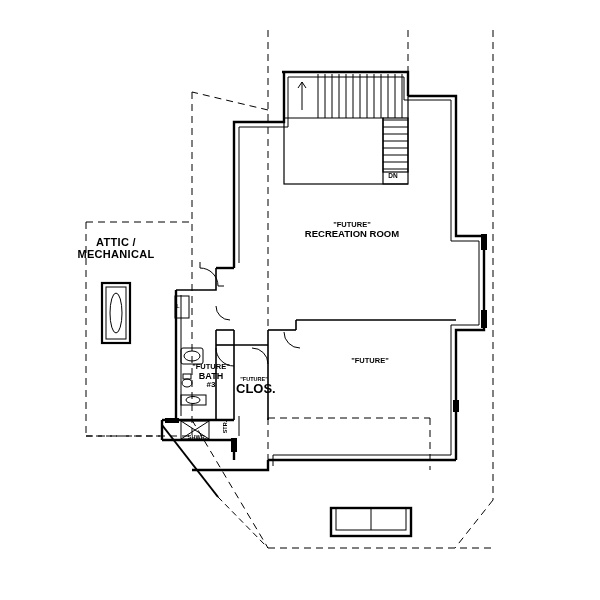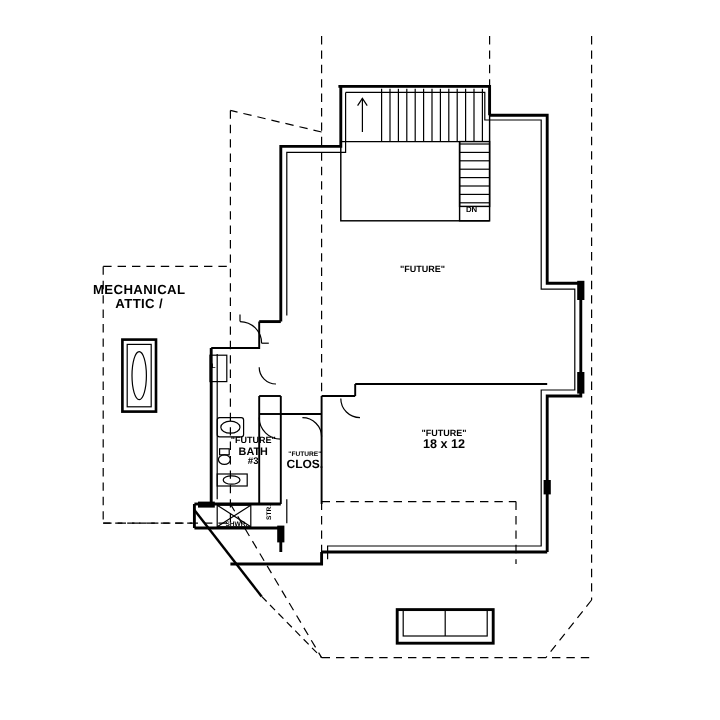--- a/index.html
+++ b/index.html
@@ -226,42 +226,42 @@
       <line x1="162" y1="425" x2="218" y2="497"></line>
     </g>
 
     <g stroke="#000000" fill="none" stroke-width="1" stroke-dasharray="6,4">
       <line x1="86" y1="436" x2="160" y2="436"></line>
       <line x1="218" y1="497" x2="268" y2="548"></line>
     </g>
   </svg>
 
   <div class="lbl lbl-attic" style="left:48px; top:236px; width:136px;">
+    <div>ATTIC /</div>
     <div>MECHANICAL</div>
-    <div>ATTIC /</div>
   </div>
 
   <div class="lbl" style="left:282px; top:221px; width:140px;">
     <div class="lbl-quote">"FUTURE"</div>
+    <div class="lbl-room-name">RECREATION ROOM</div>
   </div>
 
   <div class="lbl" style="left:300px; top:357px; width:140px;">
     <div class="lbl-quote">"FUTURE"</div>
-    <div class="lbl-room-dim">18 x 12</div>
   </div>
 
   <div class="lbl" style="left:183px; top:363px; width:56px;">
     <div class="lbl-quote">"FUTURE"</div>
     <div class="lbl-small" style="font-size:9px;">BATH</div>
     <div class="lbl-small" style="font-size:8px;">#3</div>
   </div>
 
   <div class="lbl" style="left:236px; top:376px; width:36px;">
     <div class="lbl-tiny">"FUTURE"</div>
-    <div class="lbl-small" style="font-size:10px;text-align:center;">CLOS.</div>
+    <div class="lbl-small" style="font-size:13px;text-align:center;">CLOS.</div>
   </div>
 
   <div class="lbl lbl-tiny" style="left:182px; top:434px; width:30px;">SHWR.</div>
 
   <div class="lbl lbl-small" style="left:381px; top:172px; width:24px;">DN</div>
 
   <div class="lbl lbl-tiny" style="left:172px; top:303px; width:12px;">L</div>
 
   <div class="lbl lbl-vert" style="left:214px; top:424px; width:22px; transform:rotate(-90deg);">STR.</div>
 

